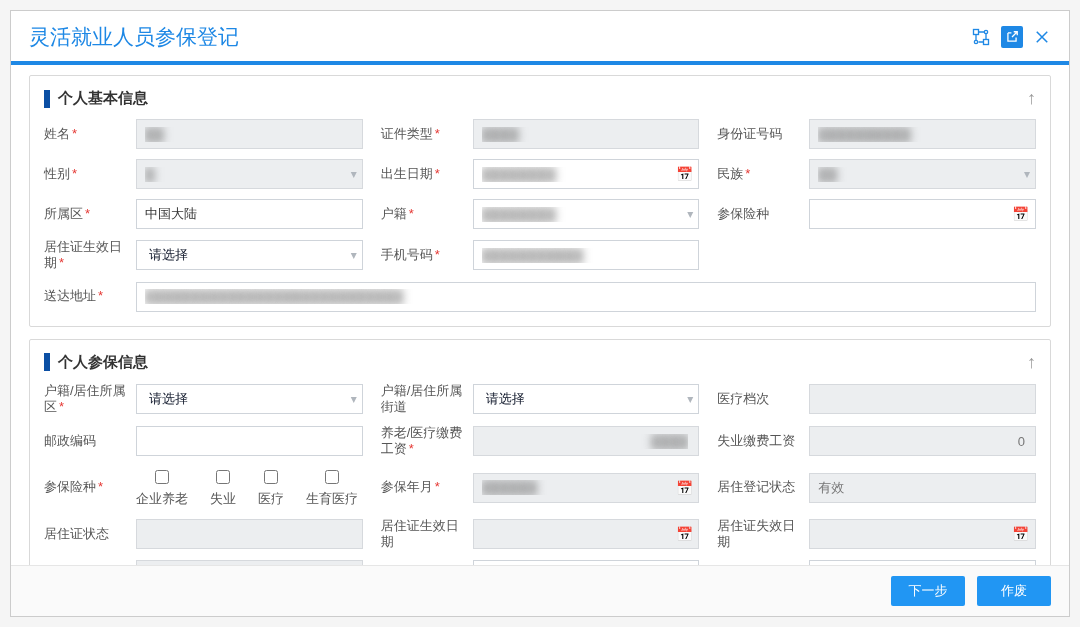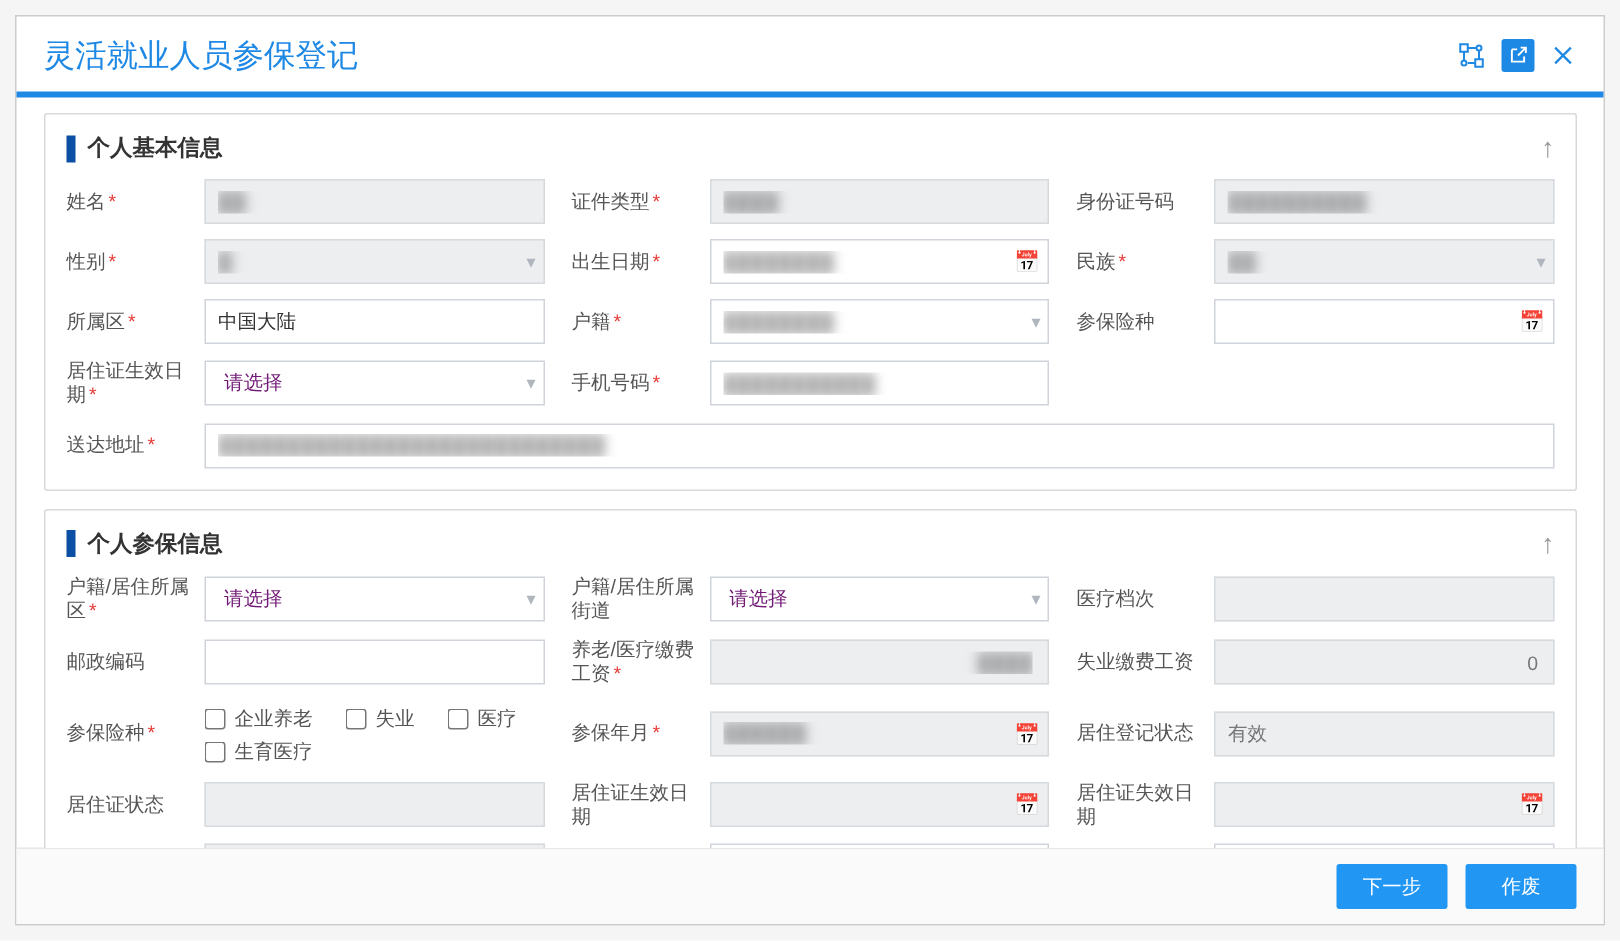--- a/index.html
+++ b/index.html
@@ -31,31 +31,31 @@
   .label { width: 92px; min-width:92px; font-size: 13px; color:#555; text-align:left; padding-right:6px; line-height:1.25; }
   .label.req::after { content: "*"; color:#e53935; margin-left:2px; }
   .control { flex:1; position:relative; }
   .input, .select {
     width:100%; height:30px; border:1px solid #cfd4da; background:#fff;
     font-size:13px; color:#333; padding: 0 28px 0 8px; outline:none;
   }
   .input.readonly { background:#eceef0; border-color:#d6d9dd; color:#777; }
   .input.blurred { color: rgba(0,0,0,0); text-shadow: 0 0 8px rgba(120,120,120,0.6); }
   .input.num { text-align:right; padding-right:10px; }
-  .placeholder { color:#701a75;padding-left:12px; }
+  .placeholder { color:#0f172a;padding-left:12px; }
   .suffix-icon {
     position:absolute; right:6px; top:50%; transform:translateY(-50%);
     color:#b0b6bd; font-size:12px; pointer-events:none;
   }
   .cal-icon {
     position:absolute; right:6px; top:50%; transform:translateY(-50%);
     color:#5a93d6; font-size:14px; pointer-events:none;
   }
   .checks { display:flex; flex-wrap:wrap; gap: 4px 22px; align-items:center; padding-top:2px;}
-  .check { display:flex; align-items:center; gap:6px; font-size:13px; color:#555; }
+  .check { display:flex; align-items:center; gap:6px; font-size:13px; color:#555;flex-direction:column; }
   .check input { width:14px; height:14px; accent-color:#1e88e5; }
   .footer {
     flex: 0 0 auto; display:flex; justify-content:flex-end; align-items:center;
     gap:12px; padding:10px 18px; border-top:1px solid #e6e6e6; background:#fafafa;
   }
   .btn {
     min-width:74px; height:30px; border:none; background:#2196f3; color:#fff;
     font-size:13px; cursor:pointer; border-radius:2px;
   }
 </style>

